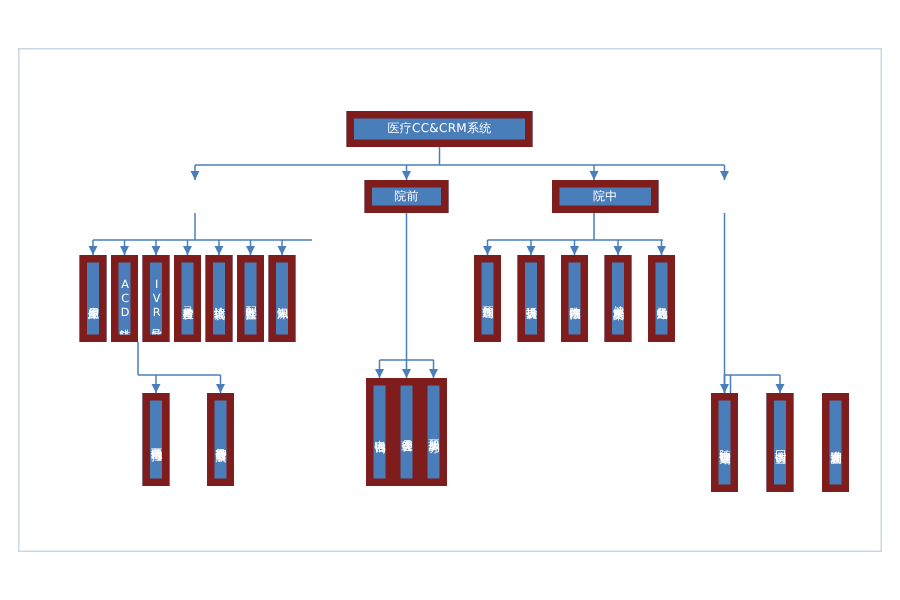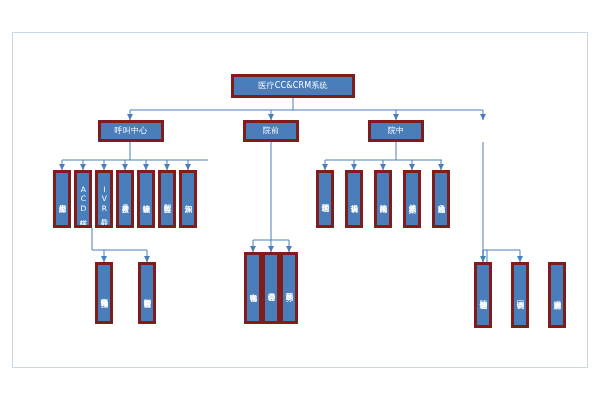--- a/index.html
+++ b/index.html
@@ -32,21 +32,21 @@
   svg.lines {
     position: absolute;
     left: 0; top: 0;
     width: 600px;
     height: 400px;
   }
   .node {
     position: absolute;
     box-sizing: border-box;
     background: #4a7ebb;
-    border: 3px solid #7f1d1d;
+    border: 5px solid #7f1d1d;
     color: #ffffff;
     display: flex;
     align-items: center;
     justify-content: center;
     text-align: center;
     line-height: 1.05;
     overflow: hidden;
   }
   .node.h {
     
@@ -143,27 +143,24 @@
       <polygon points="483,262 480,256 486,256" fill="#4a7ebb" stroke="none"></polygon>
       <polygon points="520,262 517,256 523,256" fill="#4a7ebb" stroke="none"></polygon>
       <path d="M483 250 L483 262"></path>
     </g>
   </svg>
 
   <div class="node h root" style="left:231px; top:74px; width:124px; height:24px;">
     <span>医疗CC&amp;CRM系统</span>
   </div>
 
-  <div class="node h lvl2" style="left:98px; top:120px; width:66px; height:22px;">
-    <span>呼叫中心</span>
-  </div>
   <div class="node h lvl2" style="left:243px; top:120px; width:56px; height:22px;">
     <span>院前</span>
   </div>
-  <div class="node h lvl2" style="left:368px; top:120px; width:56px; height:22px;">
+  <div class="node h lvl2" style="left:368px; top:120px; width:71px; height:22px;">
     <span>院中</span>
   </div>
 
   <div class="node v" style="left:53px; top:170px; width:18px; height:58px;">
     <span>坐席应用</span>
   </div>
   <div class="node v" style="left:74px; top:170px; width:18px; height:58px;">
     <span>ACD排队</span>
   </div>
   <div class="node v" style="left:95px; top:170px; width:18px; height:58px;">

